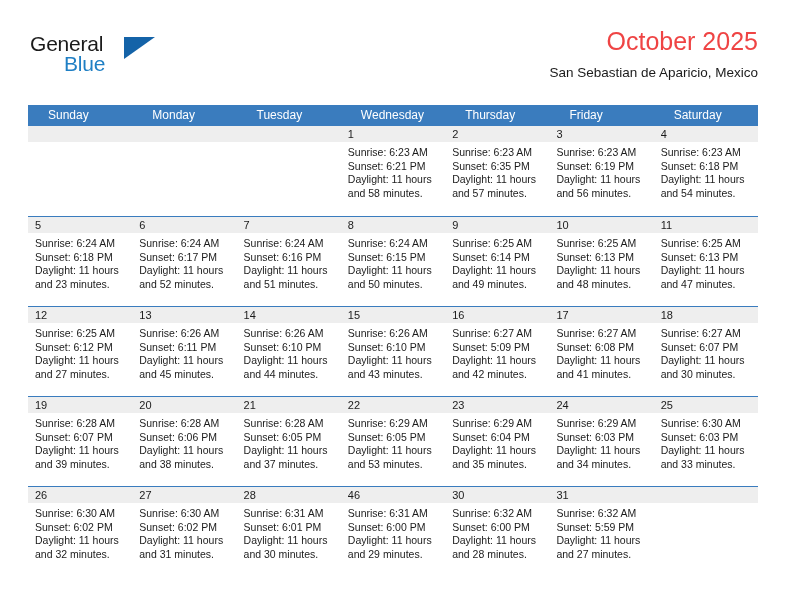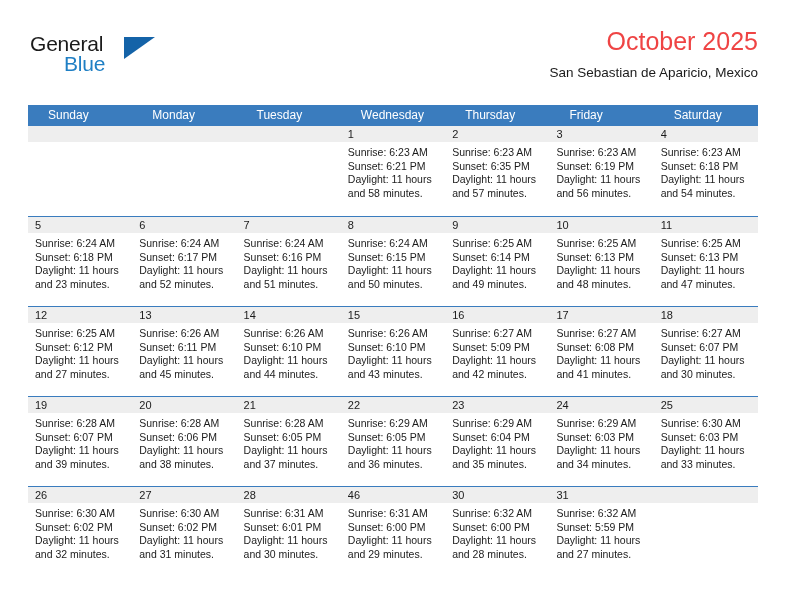--- a/index.html
+++ b/index.html
@@ -386,21 +386,21 @@
               <div class="dayline">Daylight: 11 hours</div>
               <div class="dayline">and 37 minutes.</div>
             </div>
           </div>
           <div class="daycell">
             <div class="daynum-band">22</div>
             <div class="daybody">
               <div class="dayline">Sunrise: 6:29 AM</div>
               <div class="dayline">Sunset: 6:05 PM</div>
               <div class="dayline">Daylight: 11 hours</div>
-              <div class="dayline">and 36 minutes.</div>
+              <div class="dayline">and 53 minutes.</div>
             </div>
           </div>
           <div class="daycell">
             <div class="daynum-band">23</div>
             <div class="daybody">
               <div class="dayline">Sunrise: 6:29 AM</div>
               <div class="dayline">Sunset: 6:04 PM</div>
               <div class="dayline">Daylight: 11 hours</div>
               <div class="dayline">and 35 minutes.</div>
             </div>

